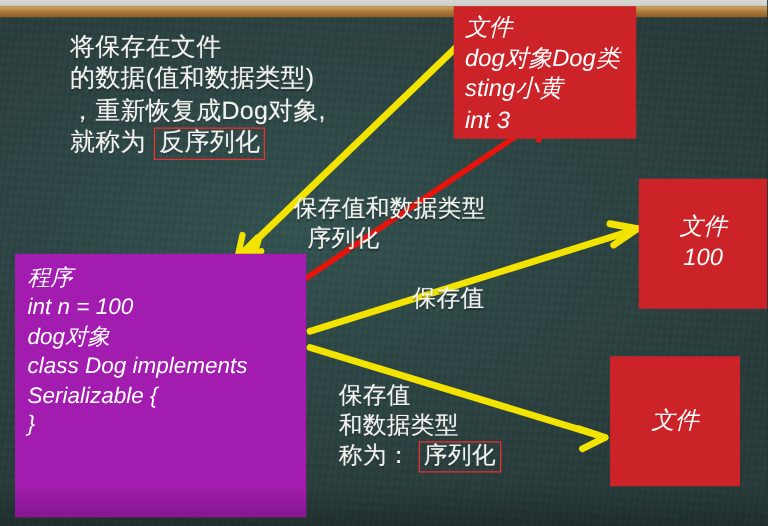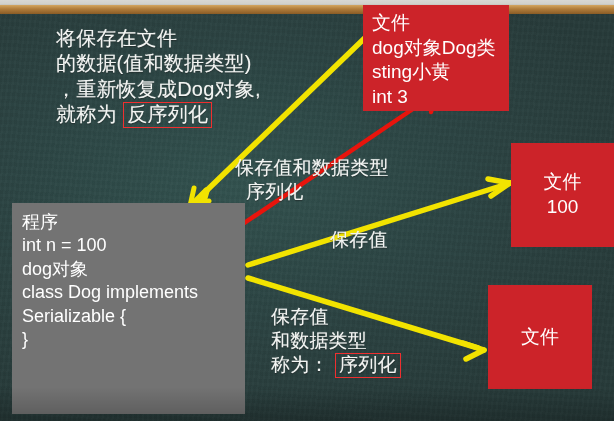--- a/index.html
+++ b/index.html
@@ -75,23 +75,24 @@
     margin: 0 1px;
     line-height: 1.12;
   }
 
   
   .box {
     position: absolute;
     color: #ffffff;
     box-sizing: border-box;
     overflow: hidden;
+    font-style: italic;
   }
   .box-red { background: #cc2329; }
-  .box-blue { background: #737373; }
+  .box-blue { background: #a21caf; }
   .box .line { white-space: pre; line-height: 1.3; }
 
   #box-file-object {
     left: 363px; top: 5px; width: 146px; height: 106px;
     padding: 6px 0 0 9px; font-size: 19px;
   }
   #box-program {
     left: 12px; top: 203px; width: 233px; height: 211px;
     padding: 8px 0 0 10px; font-size: 18px;
   }

